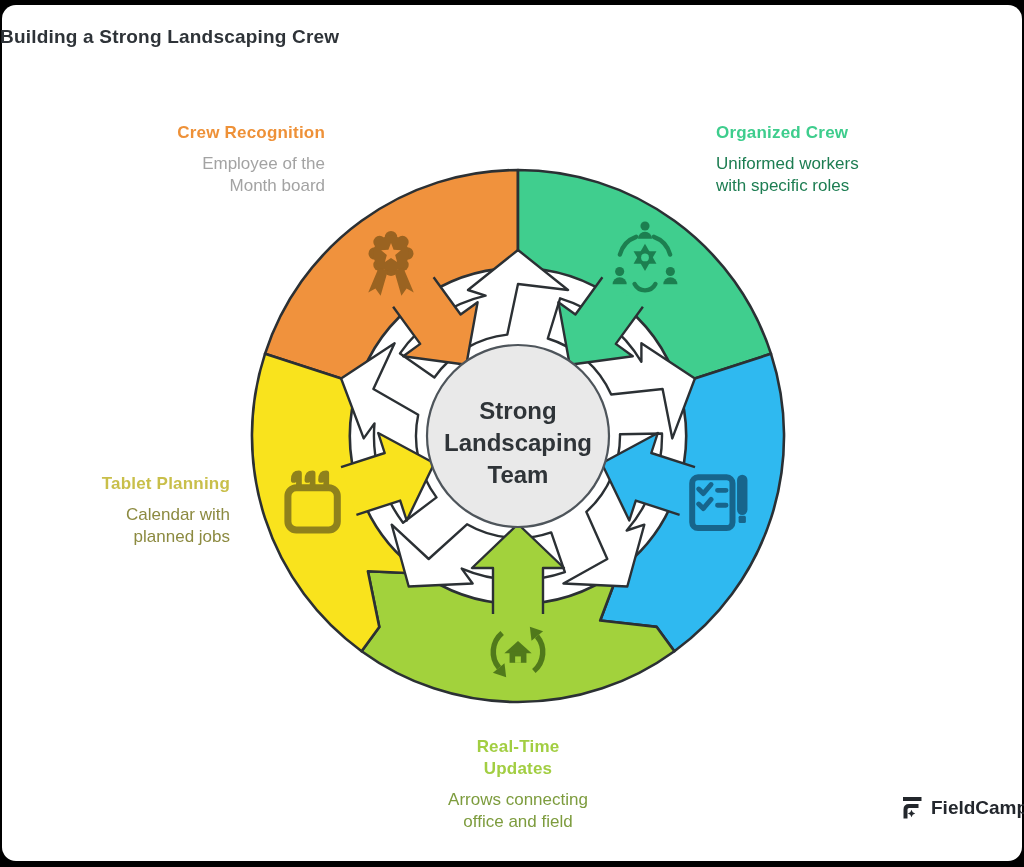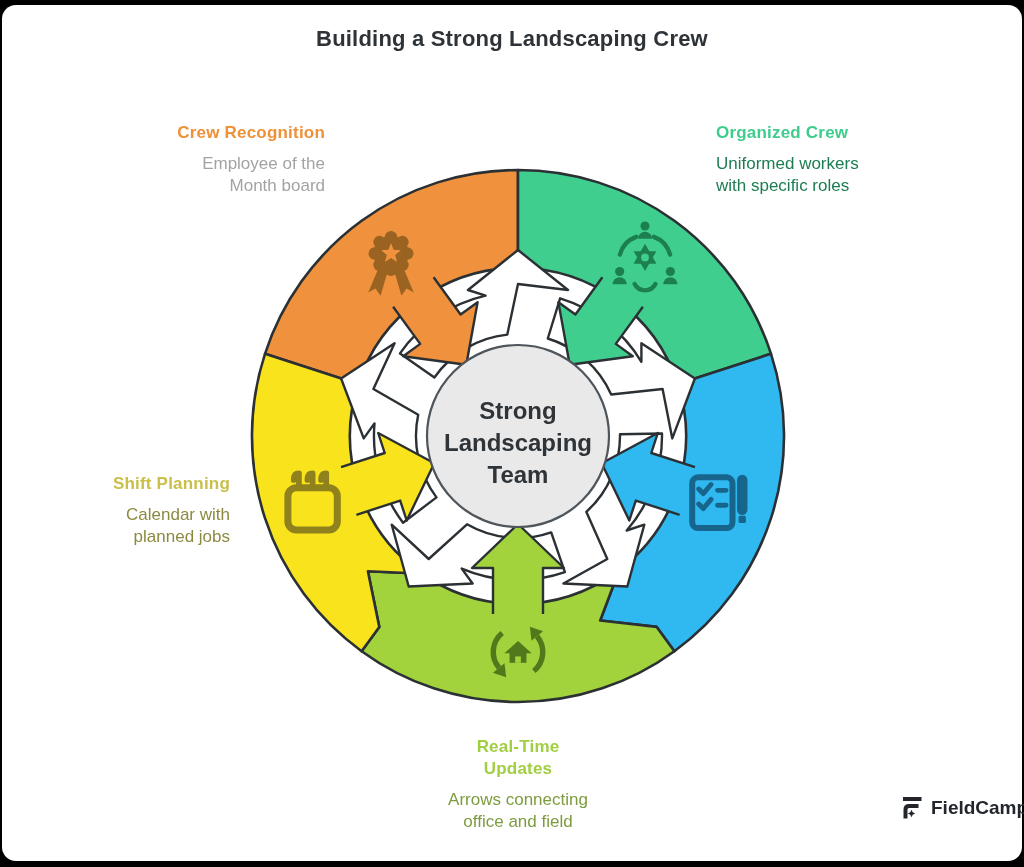--- a/index.html
+++ b/index.html
@@ -3,22 +3,22 @@
 <meta charset="utf-8">
 <style>
   html,body{margin:0;padding:0}
   body{
     width:1024px;height:867px;background:#000;overflow:hidden;position:relative;
     font-family:"Liberation Sans",sans-serif;
   }
   .page{position:absolute;left:2px;top:5px;right:2px;bottom:6px;background:#ffffff;border-radius:14px}
   .diagram{position:absolute;left:0;top:0;width:1024px;height:867px}
   .page-title{
-    position:absolute;top:26px;left:0;width:1024px;margin:0;text-align:center;
-    font-size:22px;font-weight:bold;color:#2e3338;letter-spacing:.2px;
+    position:absolute;top:26px;left:0;width:1024px;margin:0;
+    font-size:19px;font-weight:bold;color:#2e3338;letter-spacing:.2px;
   }
   .label{position:absolute}
   .lbl-title{font-size:17px;font-weight:bold;line-height:1.3;letter-spacing:.2px}
   .lbl-desc{font-size:17px;line-height:1.28;margin-top:9px}
   .lbl-crew{left:167px;width:158px;top:122px;text-align:right}
   .lbl-org{left:716px;width:160px;top:122px;text-align:left}
   .lbl-digital{left:813px;width:170px;top:473px;text-align:left}
   .lbl-shift{left:70px;width:160px;top:473px;text-align:right}
   .lbl-rtu{left:443px;width:150px;top:736px;text-align:center}
   .center-label{
@@ -120,21 +120,21 @@
 
 <div class="label lbl-digital">
 </div>
 
 <div class="label lbl-rtu">
   <div class="lbl-title" style="color: rgb(162, 206, 66);">Real-Time Updates</div>
   <div class="lbl-desc" style="color: rgb(125, 156, 62);">Arrows connecting office and field</div>
 </div>
 
 <div class="label lbl-shift">
-  <div class="lbl-title" style="color: rgb(201, 191, 74);">Shift Planning</div>
+  <div class="lbl-title" style="color: rgb(201, 191, 74);">Tablet Planning</div>
   <div class="lbl-desc" style="color: rgb(140, 138, 64);">Calendar with planned jobs</div>
 </div>
 
 <div class="center-label" style="color: rgb(47, 52, 56);">Strong Landscaping Team</div>
 
 <div class="logo">
   <svg width="24" height="26" viewBox="0 0 24 26">
     <path d="M3,4 L21.5,4" stroke="#22262B" stroke-width="4" fill="none"></path>
     <path d="M5.5,23.5 L5.5,14.5 Q5.5,11 9,11 L18.5,11" stroke="#22262B" stroke-width="4" fill="none"></path>
     <polygon points="11.5,14.8 12.7,17.3 15.2,18.5 12.7,19.7 11.5,22.2 10.3,19.7 7.8,18.5 10.3,17.3" fill="#22262B"></polygon>

